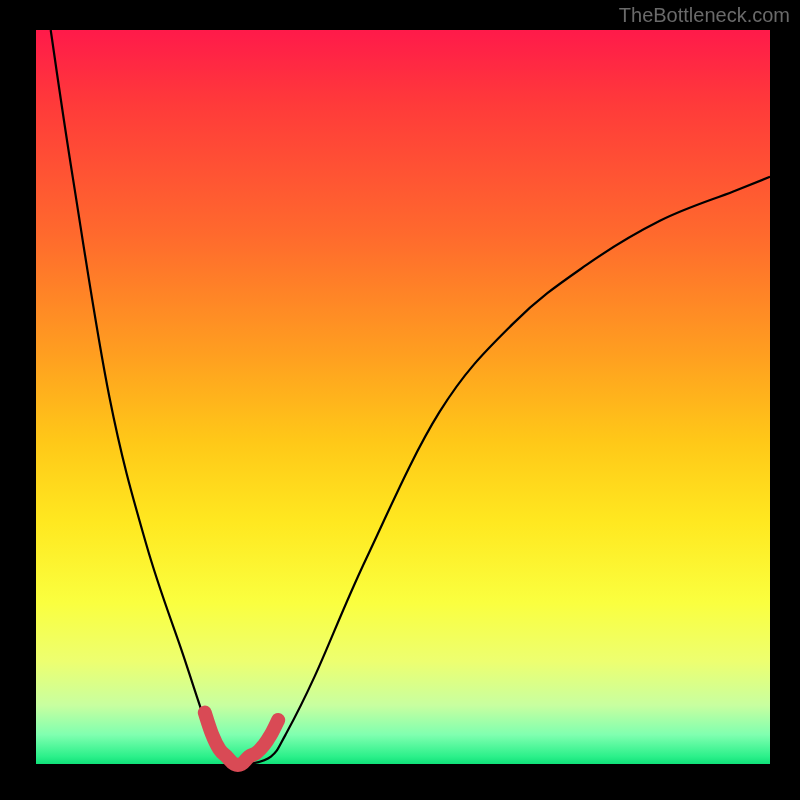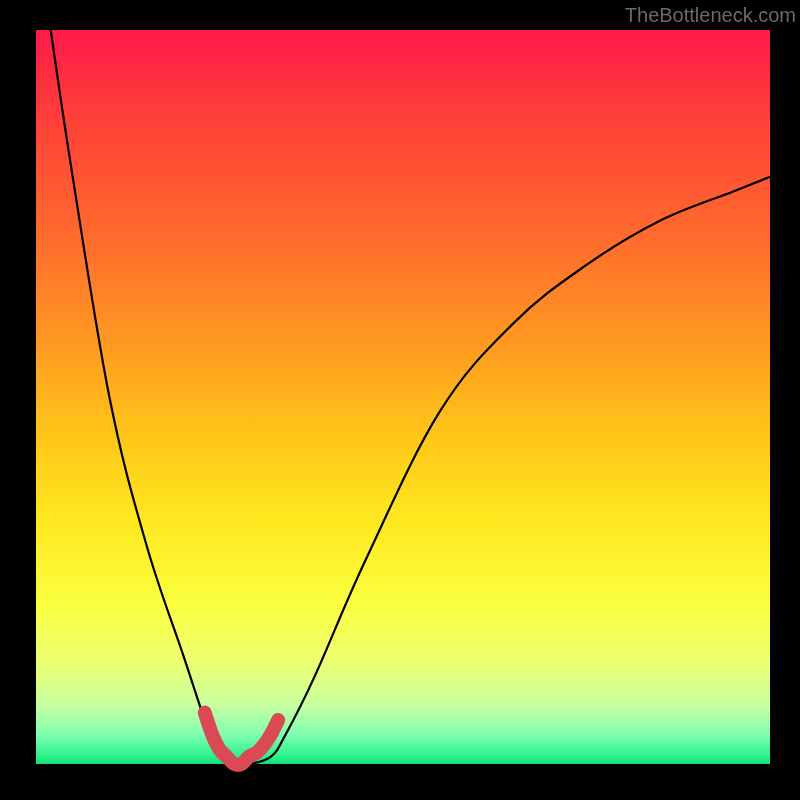--- a/index.html
+++ b/index.html
@@ -7,21 +7,21 @@
     width: 800px;
     height: 800px;
     background: #000000;
     position: relative;
     overflow: hidden;
     font-family: Arial, sans-serif;
   }
   .watermark {
     position: absolute;
     top: 4px;
-    right: 4px;
+    right: 10px;
     color: #6a6a6a;
     font-size: 20px;
     z-index: 10;
   }
   .plot-area {
     position: absolute;
     left: 36px;
     top: 30px;
     width: 734px;
     height: 734px;

